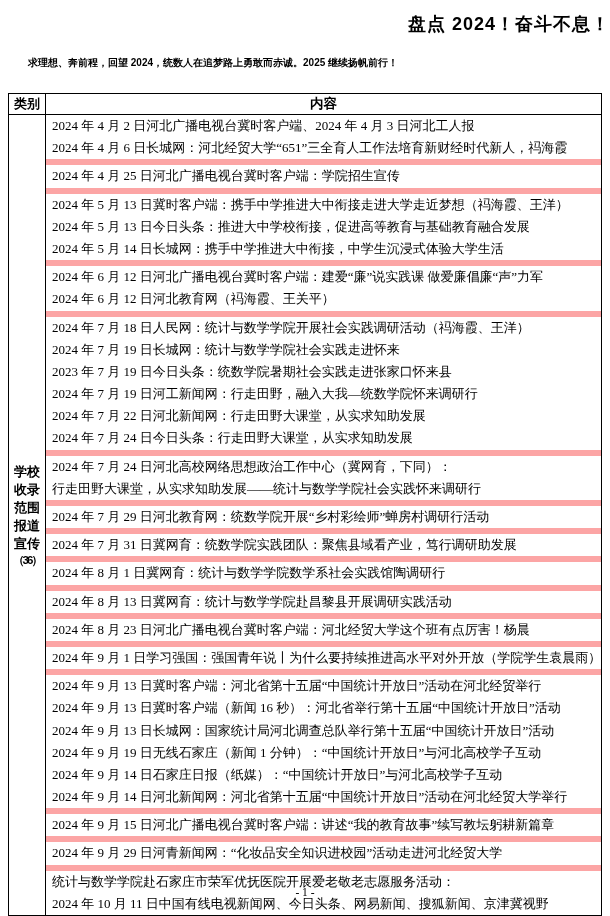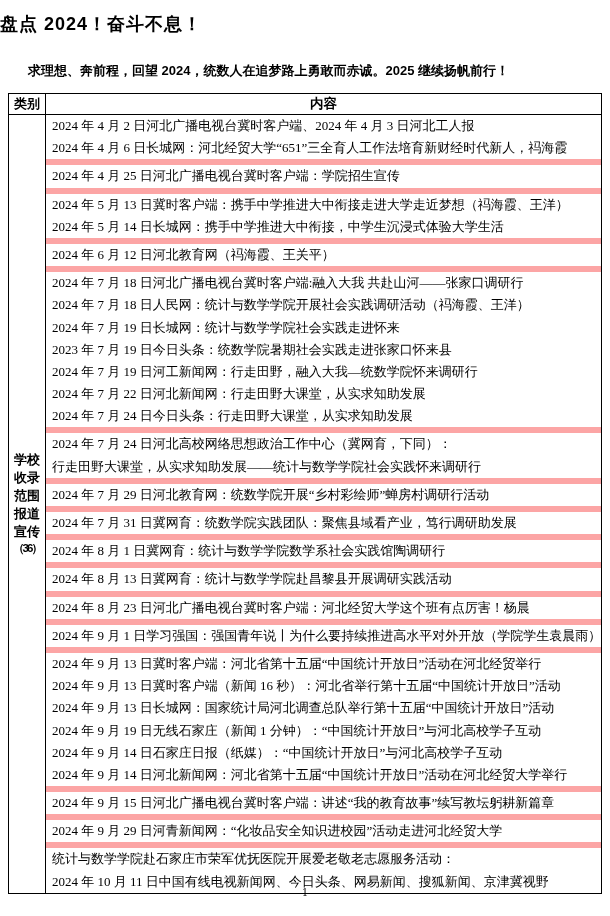--- a/index.html
+++ b/index.html
@@ -11,32 +11,32 @@
   .page {
     position: relative;
     width: 610px;
     height: 916px;
     background: #ffffff;
     font-family: "Liberation Serif", serif;
     overflow: hidden;
   }
   .title {
     margin-top: 12px;
-    text-align: left;
+    text-align: right;
     font-family: "Liberation Sans", sans-serif;
     font-weight: bold;
     font-size: 18px;
     letter-spacing: 1px;
     line-height: 24px;
   }
   .subtitle {
-    margin: 26px 28px 0 28px;
-    font-family: "Liberation Sans", sans-serif;
-    font-weight: bold;
-    font-size: 13px;
+    margin: 18px 28px 0 28px;
+    font-family: "Liberation Sans", sans-serif;
+    font-weight: bold;
+    font-size: 10px;
     line-height: 18px;
     white-space: nowrap;
   }
   .report-table {
     position: absolute;
     left: 8px;
     top: 93px;
     width: 594px;
     border: 1.5px solid #000;
     box-sizing: border-box;
@@ -140,27 +140,28 @@
       <div class="content-col">
           <div class="content-group">
             <div class="content-line">2024 年 4 月 2 日河北广播电视台冀时客户端、2024 年 4 月 3 日河北工人报</div>
             <div class="content-line">2024 年 4 月 6 日长城网：河北经贸大学“651”三全育人工作法培育新财经时代新人，祃海霞</div>
           </div>
           <div class="content-group">
             <div class="content-line">2024 年 4 月 25 日河北广播电视台冀时客户端：学院招生宣传</div>
           </div>
           <div class="content-group">
             <div class="content-line">2024 年 5 月 13 日冀时客户端：携手中学推进大中衔接走进大学走近梦想（祃海霞、王洋）</div>
+            <div class="content-line">2024 年 5 月 13 日今日头条：推进大中学校衔接，促进高等教育与基础教育融合发展</div>
             <div class="content-line">2024 年 5 月 14 日长城网：携手中学推进大中衔接，中学生沉浸式体验大学生活</div>
           </div>
           <div class="content-group">
+            <div class="content-line">2024 年 6 月 12 日河北广播电视台冀时客户端：建爱“廉”说实践课 做爱廉倡廉“声”力军</div>
             <div class="content-line">2024 年 6 月 12 日河北教育网（祃海霞、王关平）</div>
           </div>
           <div class="content-group">
-            <div class="content-line">2024 年 7 月 18 日河北广播电视台冀时客户端:融入大我 共赴山河——张家口调研行</div>
             <div class="content-line">2024 年 7 月 18 日人民网：统计与数学学院开展社会实践调研活动（祃海霞、王洋）</div>
             <div class="content-line">2024 年 7 月 19 日长城网：统计与数学学院社会实践走进怀来</div>
             <div class="content-line">2023 年 7 月 19 日今日头条：统数学院暑期社会实践走进张家口怀来县</div>
             <div class="content-line">2024 年 7 月 19 日河工新闻网：行走田野，融入大我—统数学院怀来调研行</div>
             <div class="content-line">2024 年 7 月 22 日河北新闻网：行走田野大课堂，从实求知助发展</div>
             <div class="content-line">2024 年 7 月 24 日今日头条：行走田野大课堂，从实求知助发展</div>
           </div>
           <div class="content-group">
             <div class="content-line">2024 年 7 月 24 日河北高校网络思想政治工作中心（冀网育，下同）：</div>
             <div class="content-line">行走田野大课堂，从实求知助发展——统计与数学学院社会实践怀来调研行</div>

